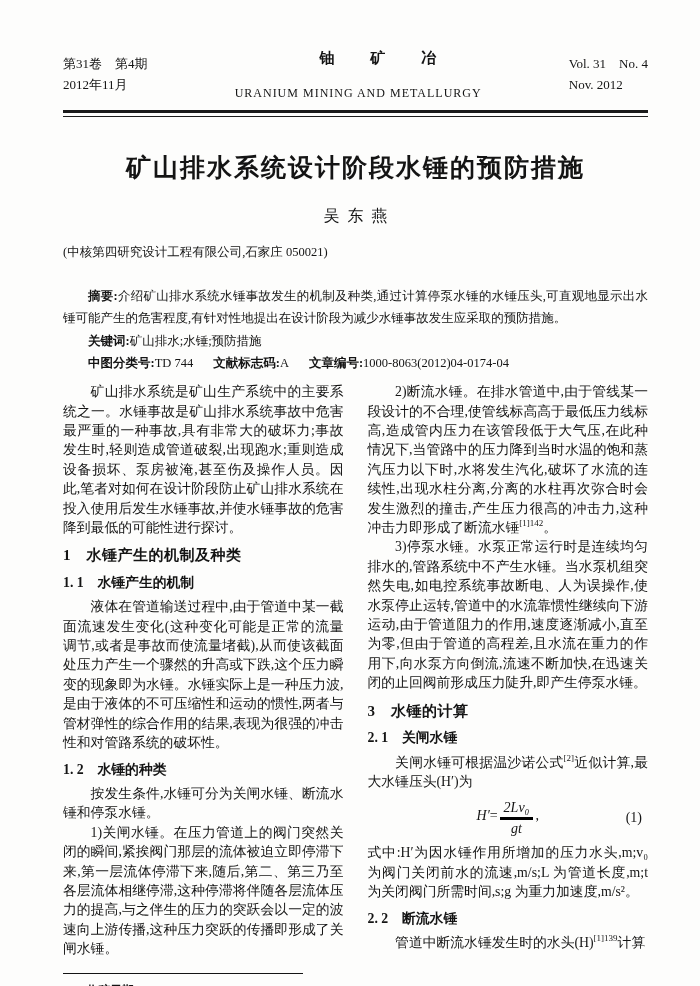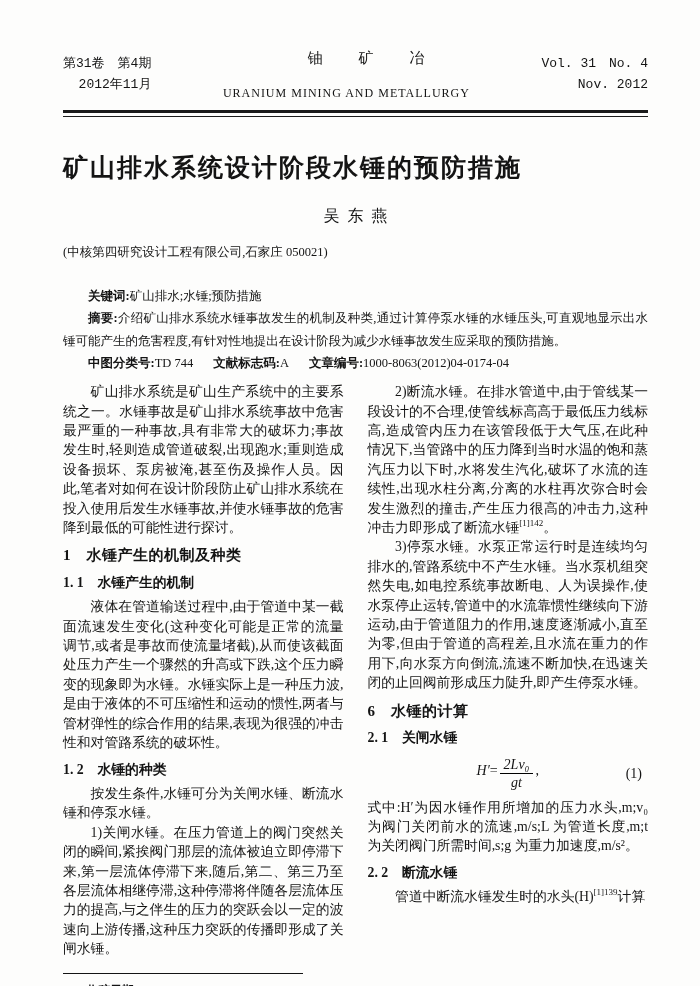--- a/index.html
+++ b/index.html
@@ -5,28 +5,28 @@
   html,body{margin:0;padding:0;}
   body{
     width:700px;height:986px;overflow:hidden;background:#fdfdfc;color:#141414;
     font-family:"Liberation Serif","DejaVu Serif",serif;
     -webkit-font-smoothing:antialiased;
   }
   .page{width:585px;margin:0;padding:46px 52px 0 63px;}
 
   
   .jheader{display:flex;justify-content:space-between;align-items:center;font-size:13px;line-height:1.6;}
-  .jh-left,.jh-right{text-align:right;white-space:nowrap;font-family:Liberation Mono, monospace;}
+  .jh-left,.jh-right{text-align:left;white-space:nowrap;}
   .jh-center{text-align:center;flex:1;}
-  .journal-cn{font-size:15px;font-weight:normal;letter-spacing:16px;text-indent:16px;padding-left:39px;}
+  .journal-cn{font-size:15px;font-weight:bold;letter-spacing:16px;text-indent:16px;padding-left:39px;}
   .journal-en{font-size:12px;letter-spacing:1px;margin-top:14px;}
   .dbl-rule{margin-top:7px;border-top:3px solid #1b1b1b;border-bottom:1px solid #1b1b1b;height:3px;}
 
   
-  .art-title{margin-top:34px;text-align:left;font-size:25px;font-weight:bold;letter-spacing:2px;}
+  .art-title{margin-top:34px;text-align:center;font-size:25px;font-weight:bold;letter-spacing:2px;}
   .art-author{margin-top:22px;text-align:center;font-size:16px;letter-spacing:8px;text-indent:8px;}
   .art-affil{margin-top:17px;font-size:12.5px;}
 
   
   .abstract{margin-top:24px;font-size:12.5px;line-height:1.78;text-align:justify;}
   .abstract p{margin:0;text-indent:2em;}
   .lbl{font-weight:bold;}
   .clc-gap{margin-right:1.6em;}
 
   
@@ -35,21 +35,21 @@
   .col p{margin:0;text-indent:2em;}
   .col p.noindent{text-indent:0;}
   h2.sec{font-size:15px;font-weight:bold;margin:9px 0 7px;text-indent:0;letter-spacing:.5px;}
   h3.subsec{font-size:13.8px;font-weight:bold;margin:7px 0 5px;text-indent:0;}
   sup{font-size:9px;line-height:0;}
 
   
   .formula{position:relative;text-align:center;margin:8px 0 6px;font-size:14px;}
   .f-var{font-style:italic;}
   .frac{display:inline-block;vertical-align:-0.9em;text-align:center;line-height:1.25;margin:0 2px;}
-  .frac .num{display:block;border-bottom:1px solid #000000;padding:0 4px;font-style:italic;}
+  .frac .num{display:block;border-bottom:3px solid #000000;padding:0 4px;font-style:italic;}
   .frac .den{display:block;font-style:italic;}
   .eq-label{position:absolute;right:6px;top:50%;transform:translateY(-50%);font-style:normal;}
 
   
   .footnote{margin-top:14px;font-size:11.8px;line-height:1.85;}
   .fn-rule{width:240px;border-top:1.2px solid #141414;margin-bottom:6px;}
   .footnote p{margin:0;text-indent:2em;white-space:nowrap;}
 </style>
 </head>
 <body>
@@ -70,42 +70,43 @@
       <div>Nov.  2012</div>
     </div>
   </div>
   <div class="dbl-rule"></div>
 
   <div class="art-title">矿山排水系统设计阶段水锤的预防措施</div>
   <div class="art-author">吴东燕</div>
   <div class="art-affil">(中核第四研究设计工程有限公司,石家庄 050021)</div>
 
   <div class="abstract">
+    <p><span class="lbl">摘要:</span><span>介绍矿山排水系统水锤事故发生的机制及种类,通过计算停泵水锤的水锤压头,可直观地显示出水锤可能产生的危害程度,有针对性地提出在设计阶段为减少水锤事故发生应采取的预防措施。</span></p>
     <p><span class="lbl">关键词:</span><span>矿山排水;水锤;预防措施</span></p>
-    <p><span class="lbl">摘要:</span><span>介绍矿山排水系统水锤事故发生的机制及种类,通过计算停泵水锤的水锤压头,可直观地显示出水锤可能产生的危害程度,有针对性地提出在设计阶段为减少水锤事故发生应采取的预防措施。</span></p>
     <p><span class="lbl">中图分类号:</span><span class="clc-gap">TD 744</span><span class="lbl">文献标志码:</span><span class="clc-gap">A</span><span class="lbl">文章编号:</span><span>1000-8063(2012)04-0174-04</span></p>
   </div>
 
   <div class="columns">
 
     <div class="col">
       <p>矿山排水系统是矿山生产系统中的主要系统之一。水锤事故是矿山排水系统事故中危害最严重的一种事故,具有非常大的破坏力;事故发生时,轻则造成管道破裂,出现跑水;重则造成设备损坏、泵房被淹,甚至伤及操作人员。因此,笔者对如何在设计阶段防止矿山排水系统在投入使用后发生水锤事故,并使水锤事故的危害降到最低的可能性进行探讨。</p>
       <h2 class="sec">1　水锤产生的机制及种类</h2>
       <h3 class="subsec">1. 1　水锤产生的机制</h3>
       <p>液体在管道输送过程中,由于管道中某一截面流速发生变化(这种变化可能是正常的流量调节,或者是事故而使流量堵截),从而使该截面处压力产生一个骤然的升高或下跌,这个压力瞬变的现象即为水锤。水锤实际上是一种压力波,是由于液体的不可压缩性和运动的惯性,两者与管材弹性的综合作用的结果,表现为很强的冲击性和对管路系统的破坏性。</p>
       <h3 class="subsec">1. 2　水锤的种类</h3>
       <p>按发生条件,水锤可分为关闸水锤、断流水锤和停泵水锤。</p>
       <p>1)关闸水锤。在压力管道上的阀门突然关闭的瞬间,紧挨阀门那层的流体被迫立即停滞下来,第一层流体停滞下来,随后,第二、第三乃至各层流体相继停滞,这种停滞将伴随各层流体压力的提高,与之伴生的压力的突跃会以一定的波速向上游传播,这种压力突跃的传播即形成了关闸水锤。</p>
     </div>
 
     <div class="col">
       <p><span>2)断流水锤。在排水管道中,由于管线某一段设计的不合理,使管线标高高于最低压力线标高,造成管内压力在该管段低于大气压,在此种情况下,当管路中的压力降到当时水温的饱和蒸汽压力以下时,水将发生汽化,破坏了水流的连续性,出现水柱分离,分离的水柱再次弥合时会发生激烈的撞击,产生压力很高的冲击力,这种冲击力即形成了断流水锤</span><sup>[1]142</sup><span>。</span></p>
       <p>3)停泵水锤。水泵正常运行时是连续均匀排水的,管路系统中不产生水锤。当水泵机组突然失电,如电控系统事故断电、人为误操作,使水泵停止运转,管道中的水流靠惯性继续向下游运动,由于管道阻力的作用,速度逐渐减小,直至为零,但由于管道的高程差,且水流在重力的作用下,向水泵方向倒流,流速不断加快,在迅速关闭的止回阀前形成压力陡升,即产生停泵水锤。</p>
-      <h2 class="sec">6　水锤的计算</h2>
+      <h2 class="sec">3　水锤的计算</h2>
       <h3 class="subsec">2. 1　关闸水锤</h3>
+      <p><span>关闸水锤可根据温沙诺公式</span><sup>[2]</sup><span>近似计算,最大水锤压头(H′)为</span></p>
       <div class="formula">
         <span class="f-var">H′</span><span>=</span><span class="frac"><span class="num">2Lv₀</span><span class="den">gt</span></span><span>,</span>
         <span class="eq-label">(1)</span>
       </div>
       <p class="noindent">式中:H′为因水锤作用所增加的压力水头,m;v₀为阀门关闭前水的流速,m/s;L 为管道长度,m;t 为关闭阀门所需时间,s;g 为重力加速度,m/s²。</p>
       <h3 class="subsec">2. 2　断流水锤</h3>
       <p><span>管道中断流水锤发生时的水头(H)</span><sup>[1]139</sup><span>计算</span></p>
     </div>
 
   </div>

